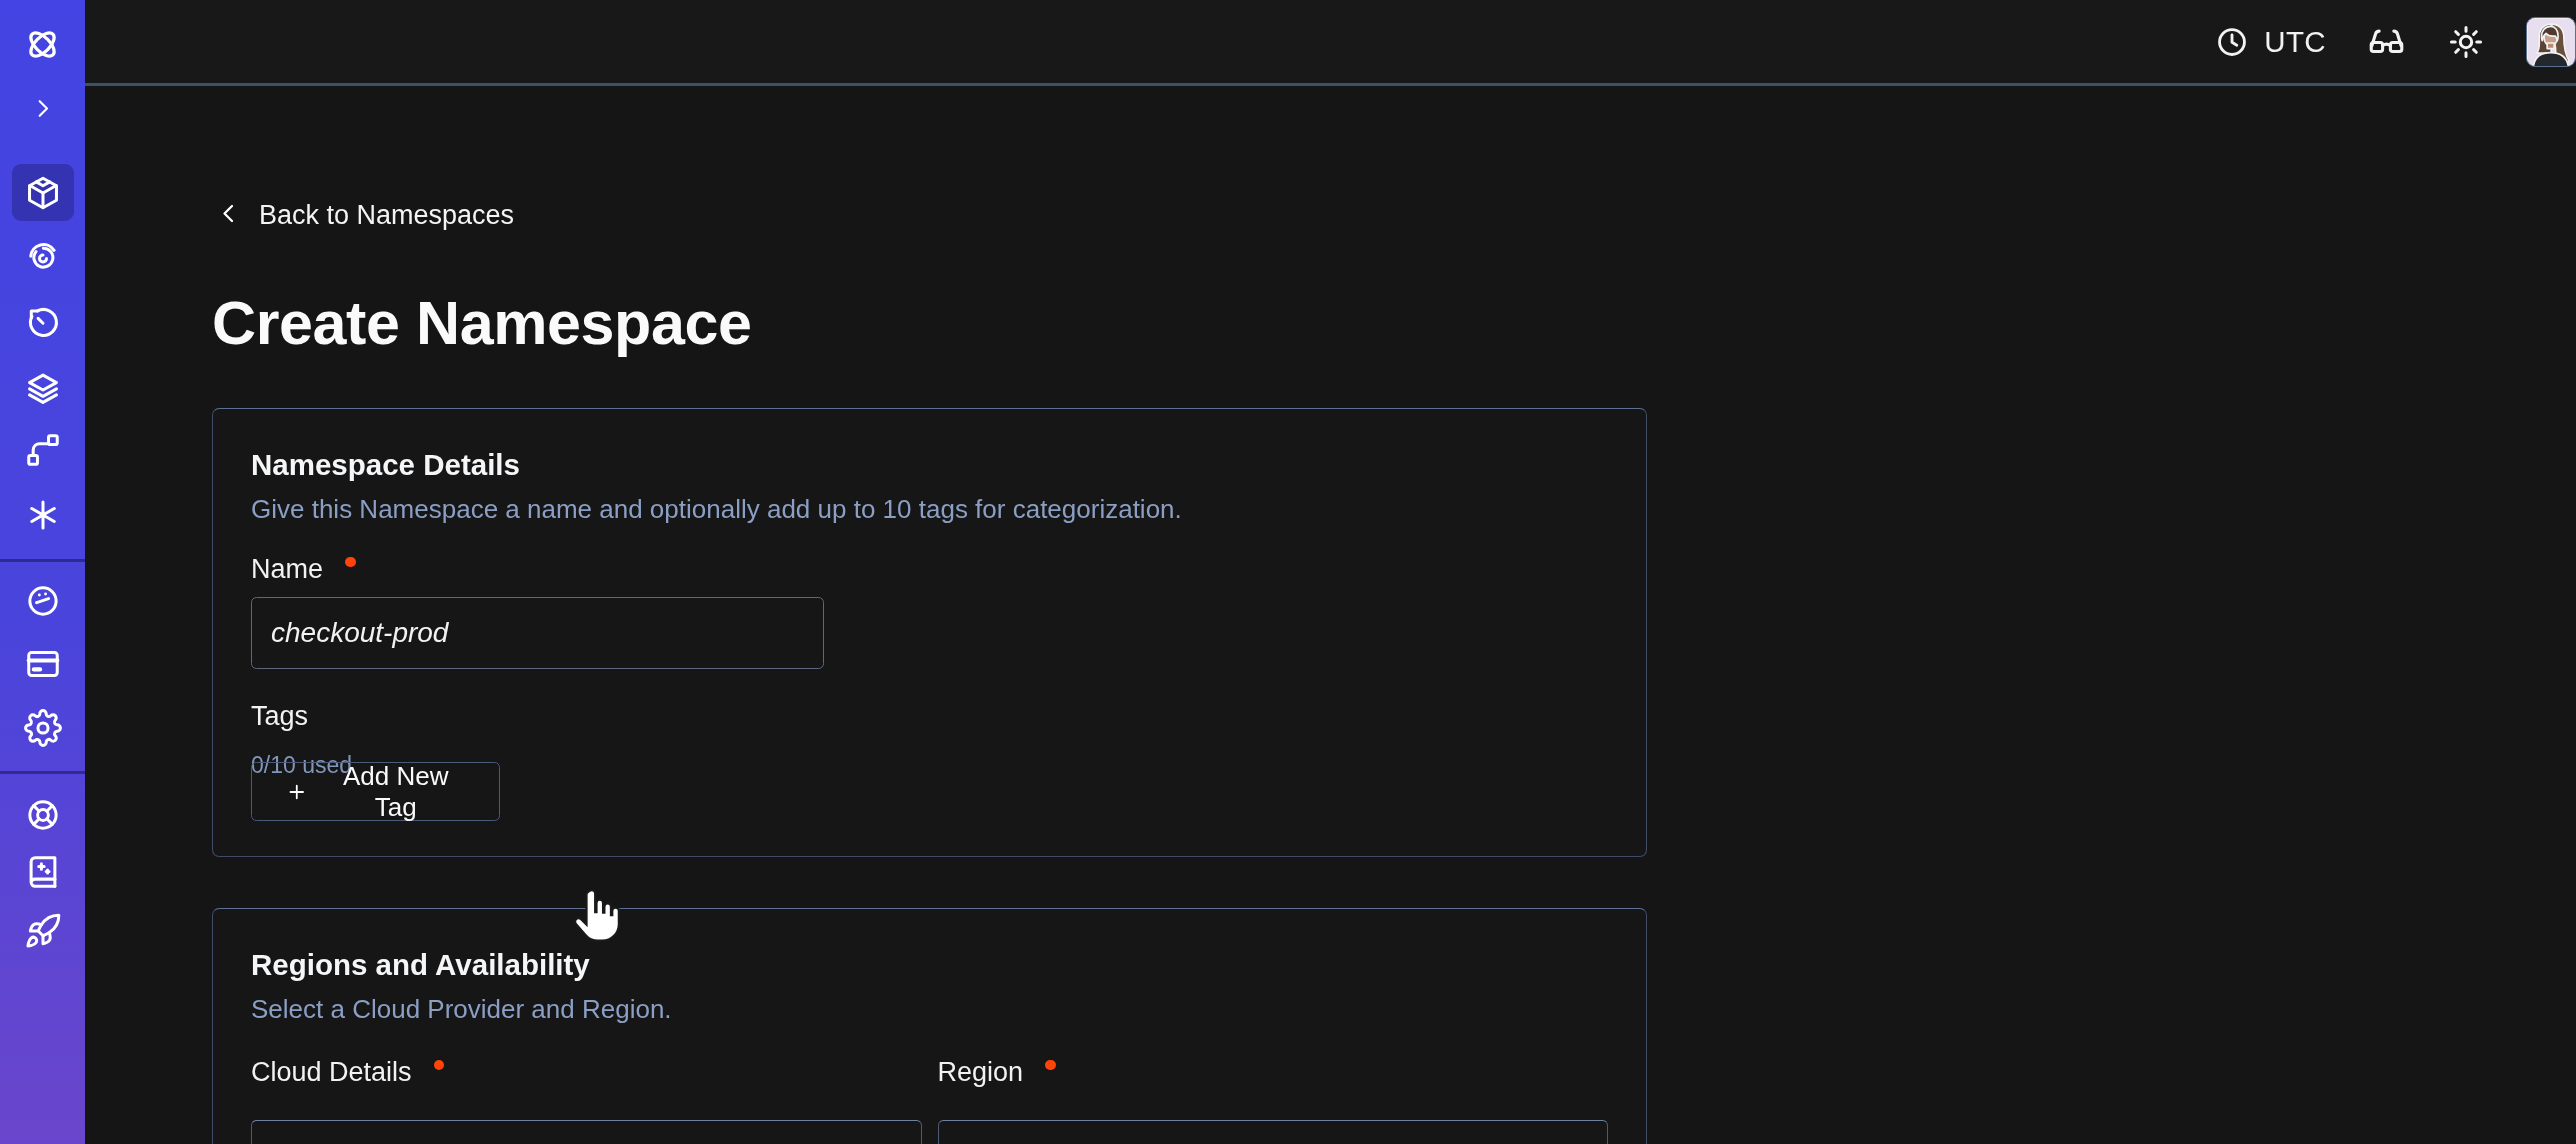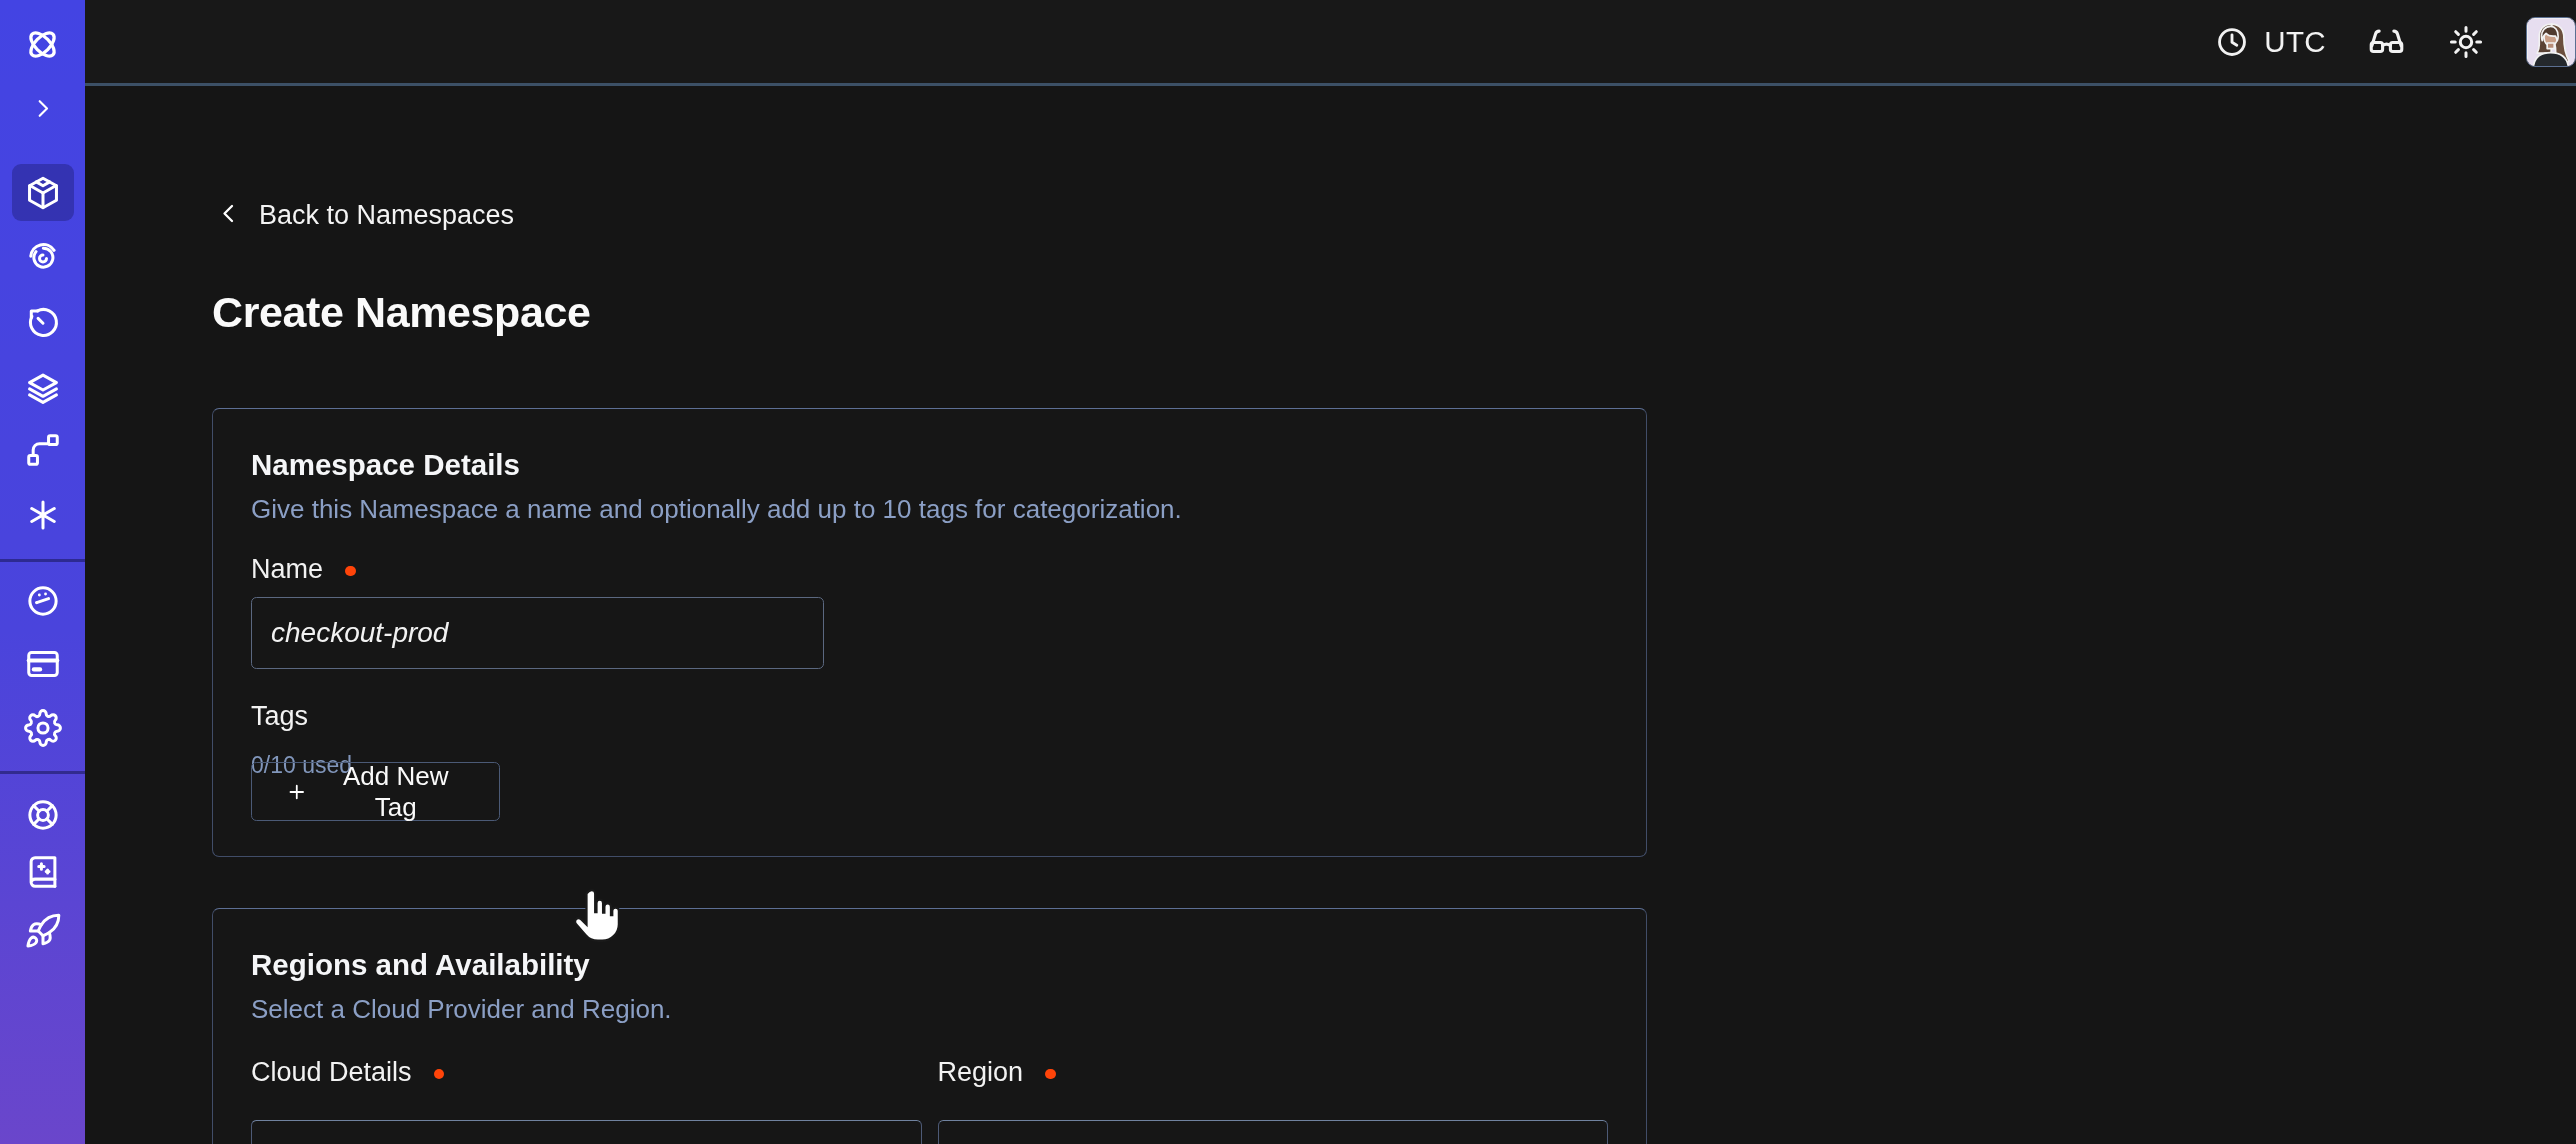--- a/index.html
+++ b/index.html
@@ -23,29 +23,29 @@
   .topbar svg{stroke:#f2f2f2;fill:none;stroke-width:1.9;stroke-linecap:round;stroke-linejoin:round;}
   .tzgroup{display:flex;align-items:center;gap:14.3px;cursor:pointer;}
   .tzlabel{color:#f2f2f2;font-size:29.5px;letter-spacing:0.4px;}
   .avatar{width:50px;height:50px;border-radius:9px;border:1.8px solid #5b6f91;overflow:hidden;cursor:pointer;}
 
   
   .main{position:absolute;left:85px;top:89px;right:0;bottom:0;background:#151515;}
   .backrow{position:absolute;left:132px;top:111px;display:flex;gap:18px;
            color:#f4f4f4;font-size:27px;cursor:pointer;}
   .backrow svg{stroke:#fff;fill:none;stroke-width:2.3;stroke-linecap:round;stroke-linejoin:round;}
-  .pagetitle{position:absolute;left:127px;top:199px;margin:0;font-size:43px;font-weight:600;
+  .pagetitle{position:absolute;left:127px;top:199px;margin:0;font-size:61px;font-weight:600;
              color:#fafafa;letter-spacing:-0.4px;}
 
   .card{position:absolute;left:127px;width:1435px;background:#161616;border:1.8px solid #414d68;
         border-top-color:#5d6f94;border-radius:7.2px;}
   .card-title{position:absolute;left:38px;top:39px;margin:0;font-size:29.5px;font-weight:600;color:#f5f6f8;}
   .card-sub{position:absolute;left:38px;top:85px;margin:0;font-size:26px;color:#8b9fc5;}
 
-  .fieldlabel{display:flex;align-items:center;gap:22px;font-size:27px;font-weight:500;color:#f2f2f2;}
+  .fieldlabel{display:flex;align-items:flex-start;gap:22px;font-size:27px;font-weight:500;color:#f2f2f2;}
   .reqdot{width:10.7px;height:10.7px;border-radius:50%;background:#ff4409;margin-top:2.7px;}
 
   .namerow{position:absolute;left:38px;top:145px;}
   .nameinput{position:absolute;left:38px;top:188px;width:573px;height:72px;background:transparent;
              border:1.8px solid #5b6880;border-radius:5.4px;color:#f2f2f2;font-size:28px;
              padding:0 19px;font-family:inherit;outline:none;font-style:italic;}
   .tagsrow{position:absolute;left:38px;top:292px;display:flex;align-items:baseline;gap:19.7px;flex-direction:column;}
   .tagslabel{font-size:27px;font-weight:500;color:#f2f2f2;}
   .tagscount{font-size:23px;color:#8196bb;}
   .addtag{position:absolute;left:38px;top:353px;width:249px;height:59px;border:1.8px solid #4b5a76;

